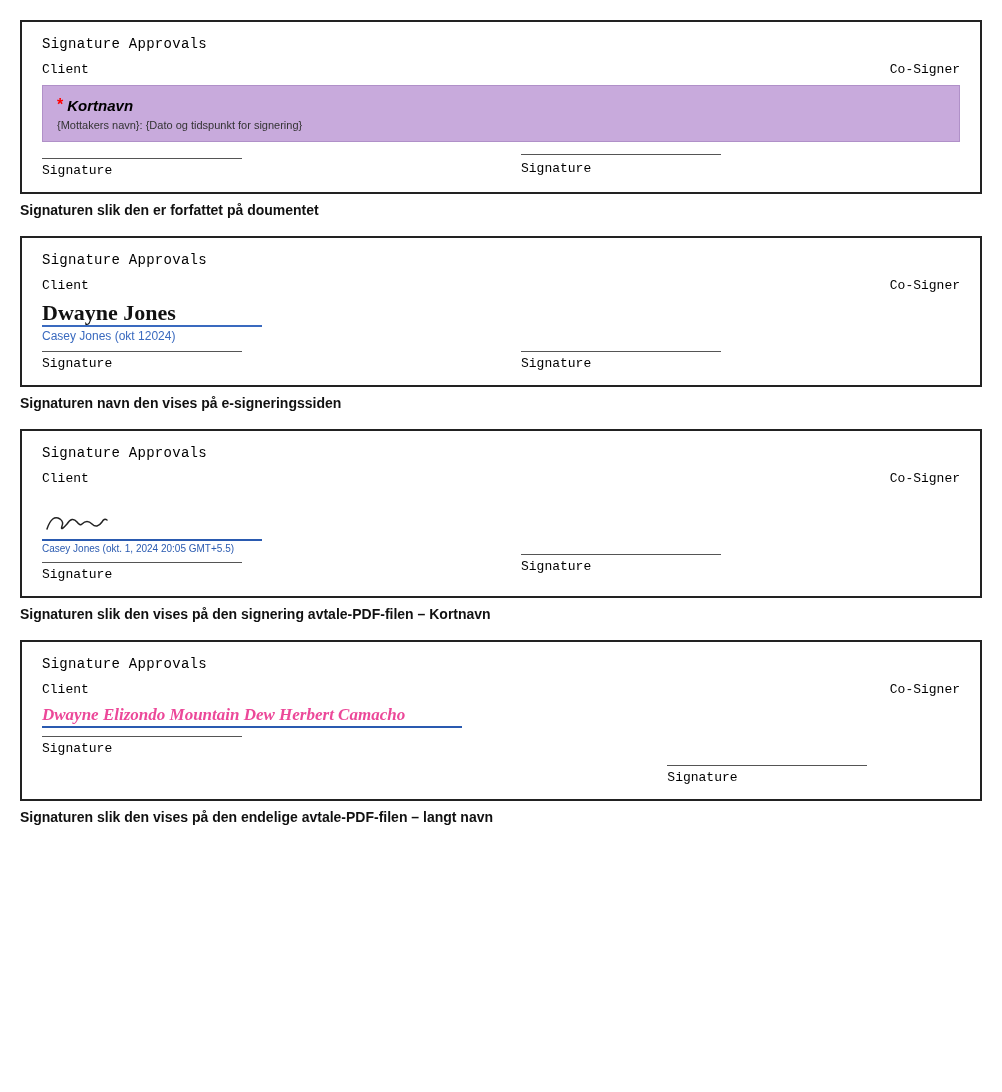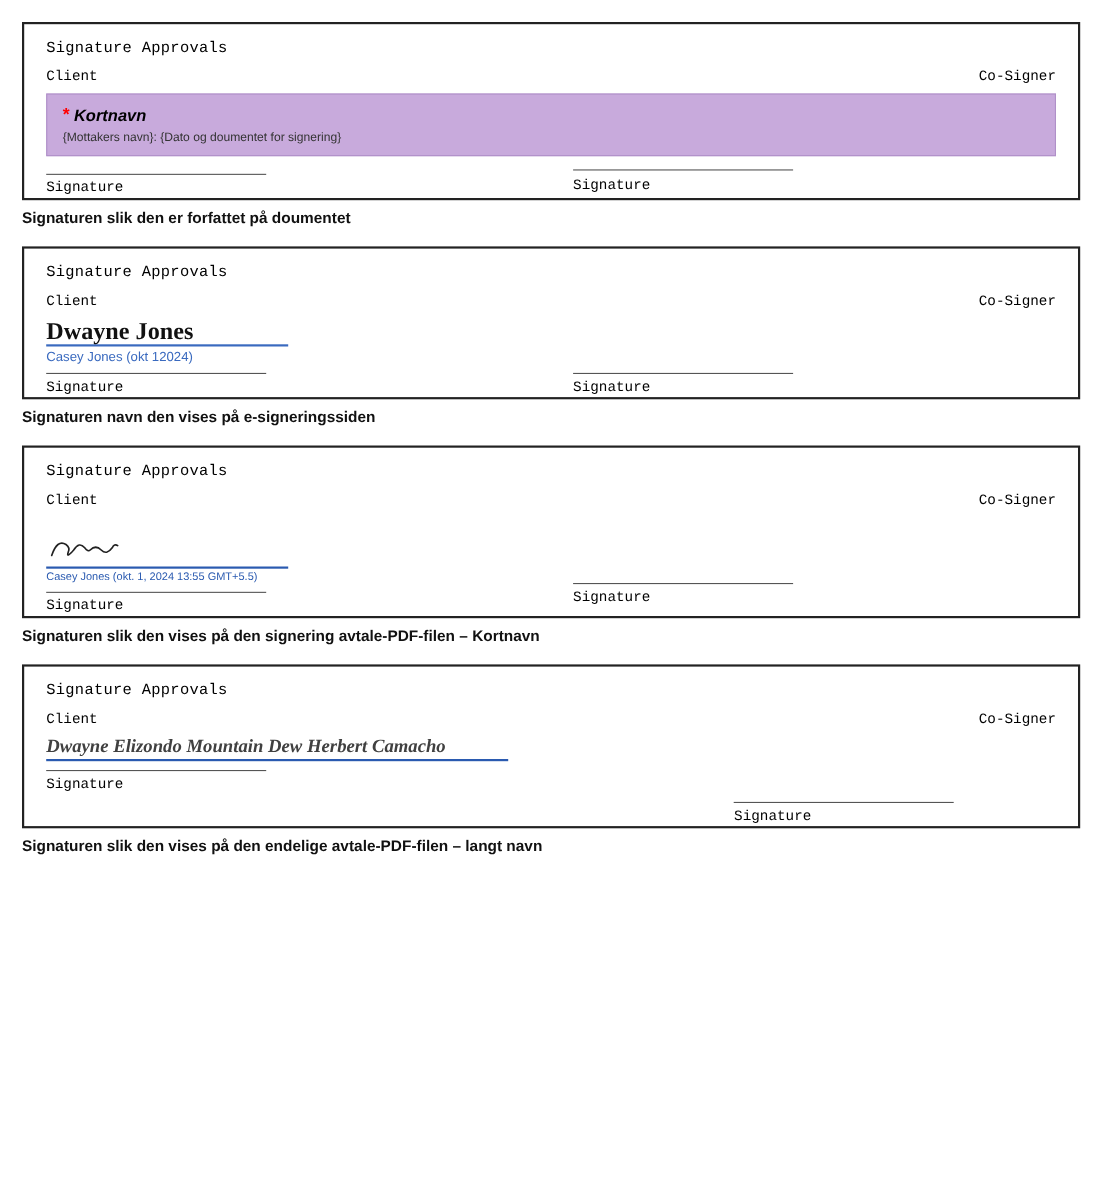--- a/index.html
+++ b/index.html
@@ -10,21 +10,21 @@
       width: 1002px;
       min-height: 1092px;
     }
 
     .section {
       margin-bottom: 18px;
     }
 
     .doc-box {
       border: 2px solid #222;
-      padding: 14px 20px 2px 20px;
+      padding: 14px 20px 14px 20px;
       margin-bottom: 8px;
       background: #fff;
     }
 
     .doc-box .title-row {
       font-family: 'Courier New', Courier, monospace;
       font-size: 14px;
       font-weight: normal;
       margin-bottom: 10px;
       letter-spacing: 0.02em;
@@ -97,21 +97,21 @@
       font-size: 10px;
       color: #2a5ab0;
     }
 
     
     .long-name-sig {
       font-style: italic;
       font-size: 17px;
       font-weight: bold;
       font-family: 'Times New Roman', Times, serif;
-      color: #404040;
+      color: #ec4899;
       line-height: 1.2;
     }
 
     .long-name-sig-line {
       border-bottom: 2px solid #2a5ab0;
       width: 420px;
       margin-bottom: 2px;
     }
 
     .long-name-sub {
@@ -144,21 +144,21 @@
     <div class="title-row">Signature Approvals</div>
     <div class="label-row">
       <span>Client</span>
       <span>Co-Signer</span>
     </div>
     <div style="background: rgb(200,170,220); border: 1px solid #b090c8; padding: 10px 14px; margin-bottom: 12px;">
       <div style="display:flex; align-items:center;">
         <span style="color:red; font-weight:bold; margin-right:4px;">*</span>
         <span style="font-style:italic; font-size:15px; font-weight:bold;">Kortnavn</span>
       </div>
-      <div style="font-size:11px; color:#333; margin-top:5px;">{Mottakers navn}: {Dato og doumentet for signering}</div>
+      <div style="font-size:11px; color:#333; margin-top:5px;">{Mottakers navn}: {Dato og tidspunkt for signering}</div>
     </div>
     <div class="sig-block">
       <div class="sig-col-left">
         <div class="sig-line"></div>
         <div style="font-family:'Courier New',monospace; font-size:13px; margin-top:4px;">Signature</div>
       </div>
       <div class="sig-col-right">
         <div class="sig-line-right"></div>
         <div style="font-family:'Courier New',monospace; font-size:13px; margin-top:4px;">Signature</div>
       </div>
@@ -204,21 +204,21 @@
     </div>
     <div class="sig-block">
       <div class="sig-col-left">
 
         <div style="height:45px; display:flex; align-items:flex-end;">
           <svg width="80" height="45" viewBox="0 0 80 45" xmlns="http://www.w3.org/2000/svg">
             <path d="M5,35 Q10,20 18,25 Q22,28 20,32 Q18,38 25,30 Q30,22 35,28 Q38,32 40,30 Q45,25 50,30 Q55,35 60,28 Q62,24 65,26" stroke="#222" stroke-width="1.5" fill="none" stroke-linecap="round"></path>
           </svg>
         </div>
         <div class="handwritten-sig-line"></div>
-        <div class="handwritten-sub">Casey Jones (okt. 1, 2024 13:55 GMT+5.5)</div>
+        <div class="handwritten-sub">Casey Jones (okt. 1, 2024 20:05 GMT+5.5)</div>
         <div style="border-bottom:1px solid #555; width:200px; margin-top:8px; margin-bottom:2px;"></div>
         <div style="font-family:'Courier New',monospace; font-size:13px; margin-top:4px;">Signature</div>
       </div>
       <div class="sig-col-right">
         <div style="margin-top: 60px; border-bottom:1px solid #555; width:200px;"></div>
         <div style="font-family:'Courier New',monospace; font-size:13px; margin-top:4px;">Signature</div>
       </div>
     </div>
   </div>
   <div class="caption">

